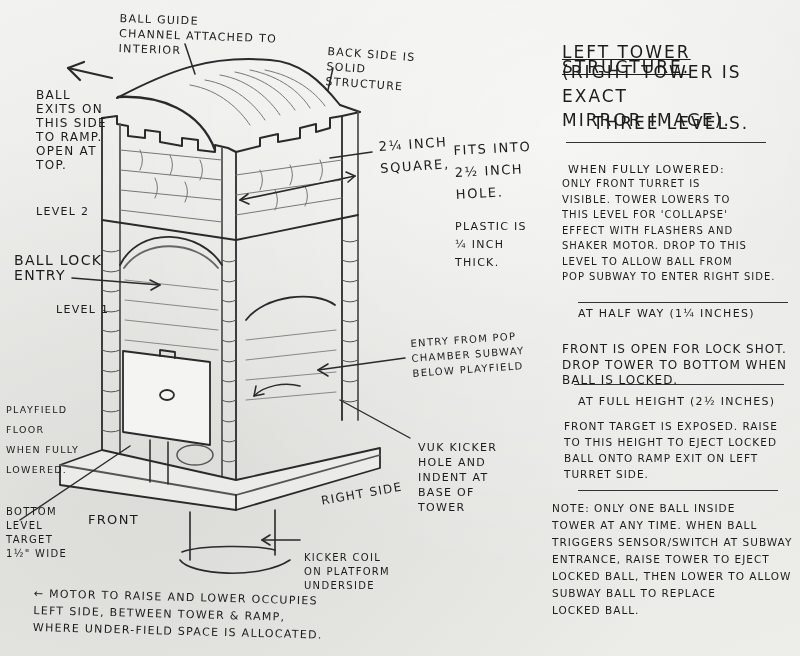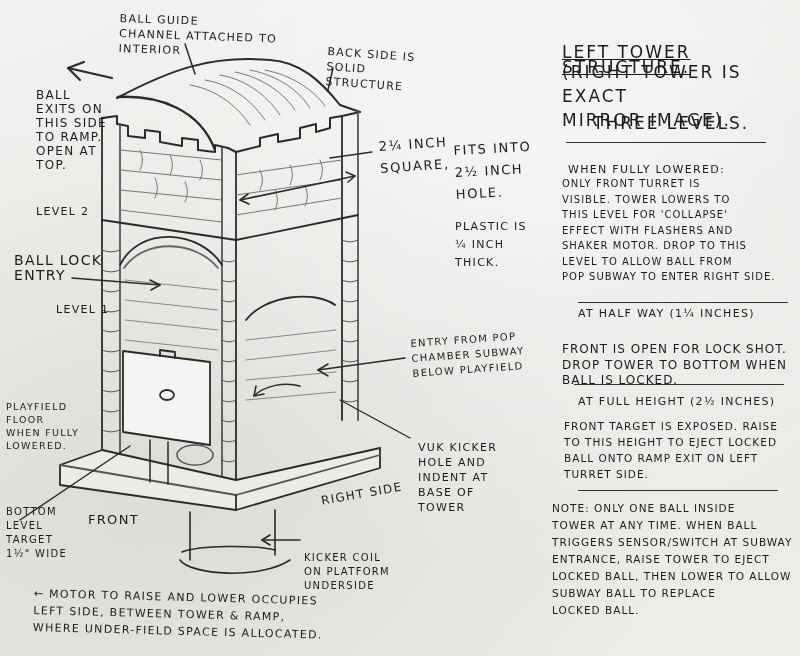--- a/index.html
+++ b/index.html
@@ -171,21 +171,21 @@
 <div class="note" style="left:455px;top:218px;line-height:18px;">plastic is
 ¼ inch
 thick.</div>
 <div class="note" style="left:36px;top:204px;">Level 2</div>
 <div class="note" style="left:14px;top:253px;font-size:14px;">Ball lock
 entry</div>
 <div class="note" style="left:28px;top:302px;margin-left:28px;">Level 1</div>
 <div class="note" style="left:410px;top:336px;font-size:10px;transform:rotate(-4deg);">Entry from pop
 chamber subway
 below playfield</div>
-<div class="note" style="left:6px;top:400px;font-size:9.5px;line-height:13px;">Playfield
+<div class="note" style="left:6px;top:400px;font-size:9.5px;line-height:20px;">Playfield
 floor
 when fully
 lowered.</div>
 <div class="note" style="left:418px;top:440px;font-size:11px;line-height:15px;">VUK kicker
 hole and
 indent at
 base of
 tower</div>
 <div class="note" style="left:6px;top:505px;font-size:10px;line-height:14px;">Bottom
 level

